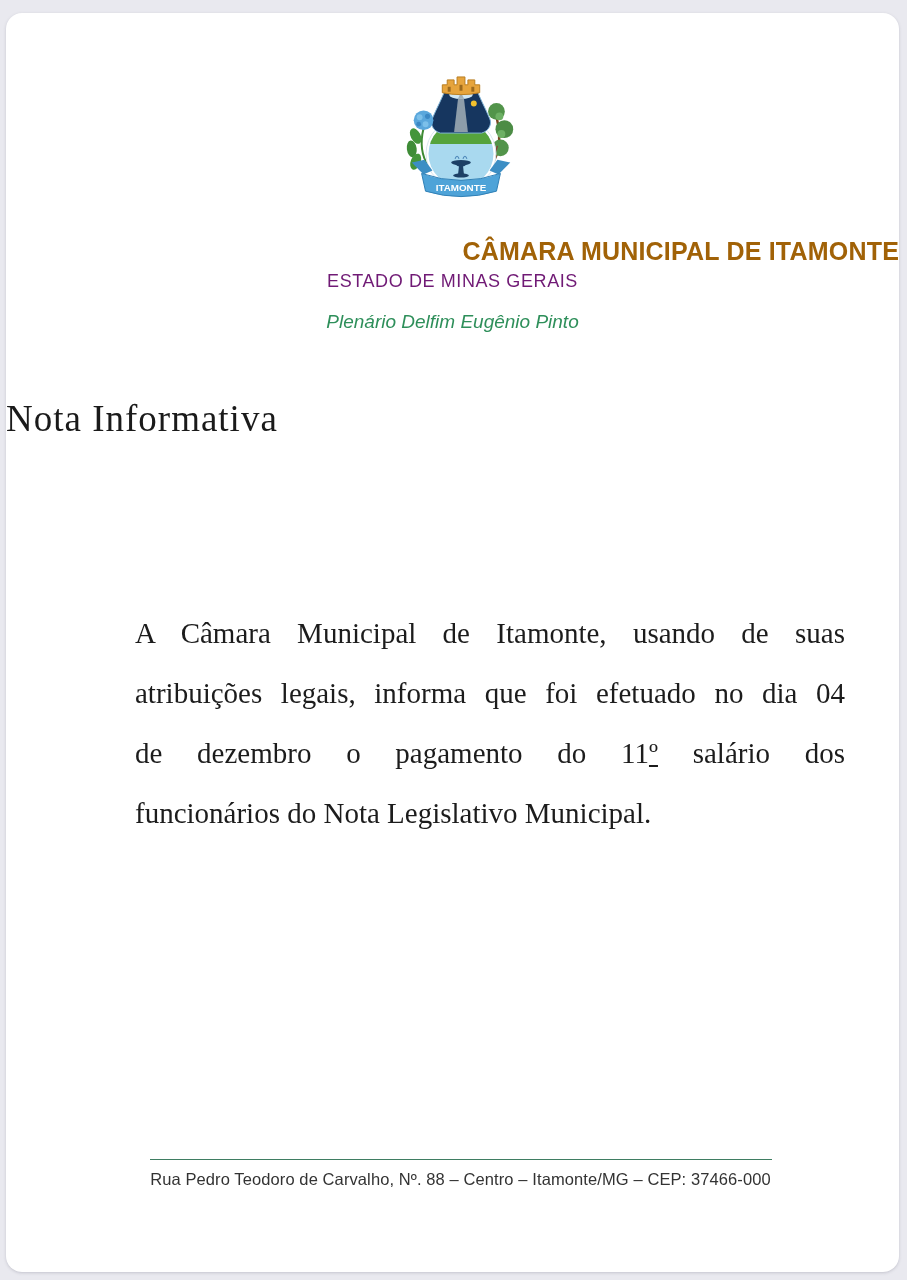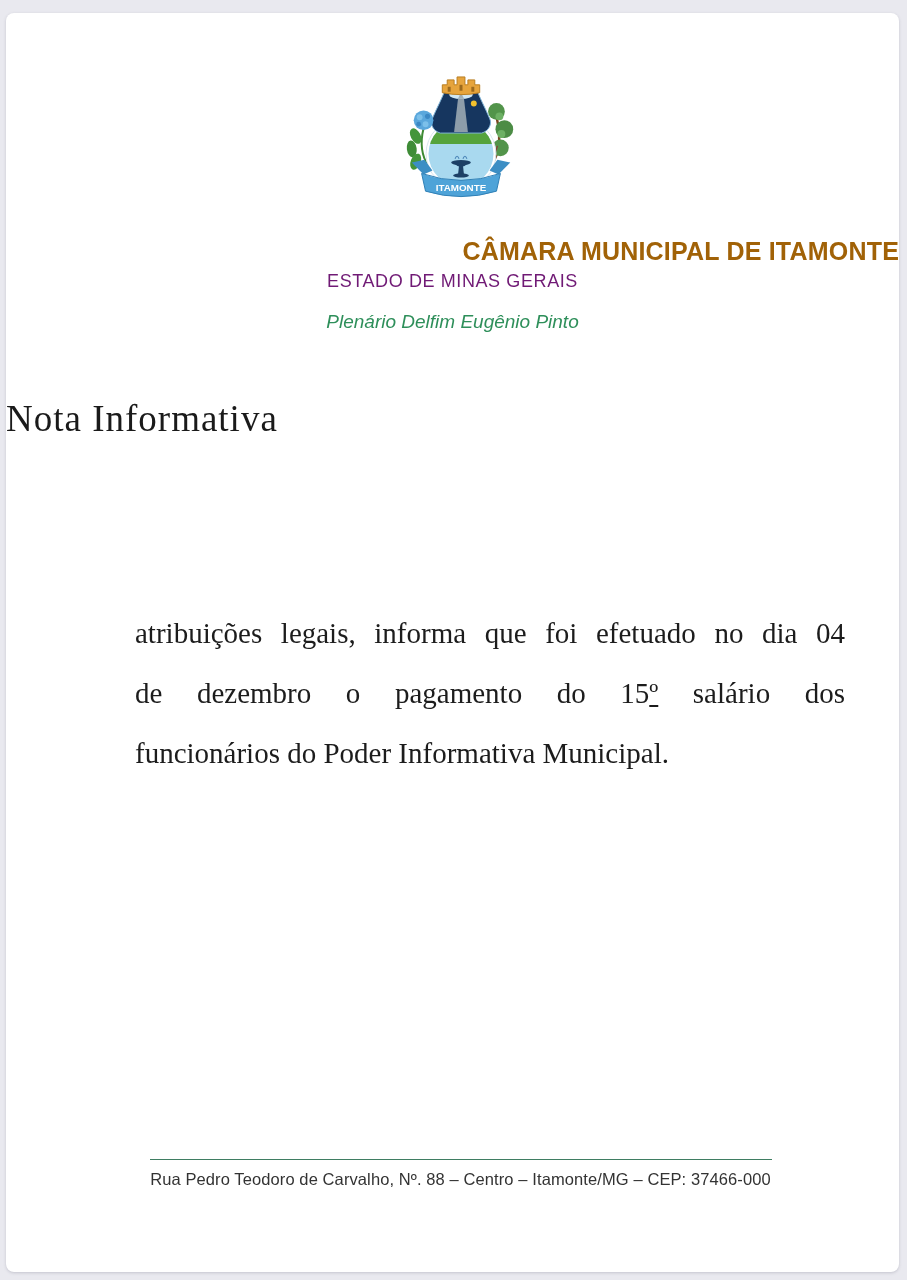--- a/index.html
+++ b/index.html
@@ -5,21 +5,21 @@
   html,body{margin:0;padding:0;}
   body{
     width:907px;height:1280px;
     background:#e9e9ef;
     font-family:"Liberation Sans",sans-serif;
     position:relative;
     overflow:hidden;
   }
   .paper{
     position:absolute;left:6px;top:13px;width:893px;height:1259px;
-    background:#ffffff;border-radius:8px;
+    background:#ffffff;border-radius:16px;
     box-shadow:0 1px 3px rgba(90,90,110,.25);
   }
   
   .header-block{position:absolute;top:60px;left:0;right:0;text-align:center;}
   .logo-wrap{display:inline-block;transform:translateX(8px);line-height:0;}
   .org-name{
     margin-top:29px;
     font-size:25px;font-weight:bold;color:#a16207;letter-spacing:.2px;
     line-height:30px;
     text-align:right;
@@ -130,23 +130,24 @@
       </svg>
     </span>
     <div class="org-name">CÂMARA MUNICIPAL DE ITAMONTE</div>
     <div class="org-state">ESTADO DE MINAS GERAIS</div>
     <div class="org-plenary">Plenário Delfim Eugênio Pinto</div>
   </div>
 
   <div class="doc-title">Nota Informativa</div>
 
   <div class="body-text">
+    <div class="body-line">A Câmara Municipal de Itamonte, usando de suas</div>
     <div class="body-line">atribuições legais, informa que foi efetuado no dia 04</div>
-    <div class="body-line"><span>de dezembro o pagamento do 15</span><span class="ord">º</span><span> salário dos</span></div>
-    <div class="body-line last">funcionários do Poder Informativa Municipal.</div>
+    <div class="body-line"><span>de dezembro o pagamento do 11</span><span class="ord">º</span><span> salário dos</span></div>
+    <div class="body-line last">funcionários do Nota Legislativo Municipal.</div>
   </div>
 
   <div class="footer">
     <div class="footer-rule"></div>
     <div class="footer-line">Rua Pedro Teodoro de Carvalho, Nº. 88 – Centro – Itamonte/MG – CEP: 37466-000</div>
   </div>
 
 </div>
 
 </body></html>

